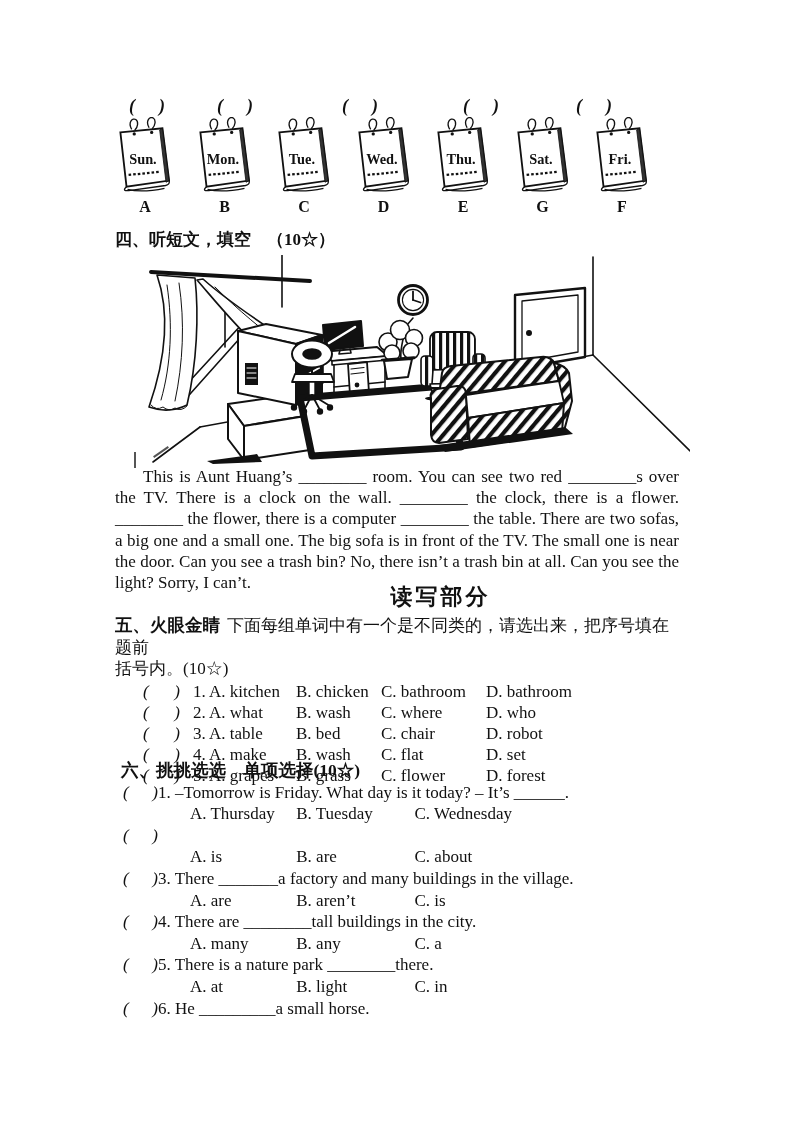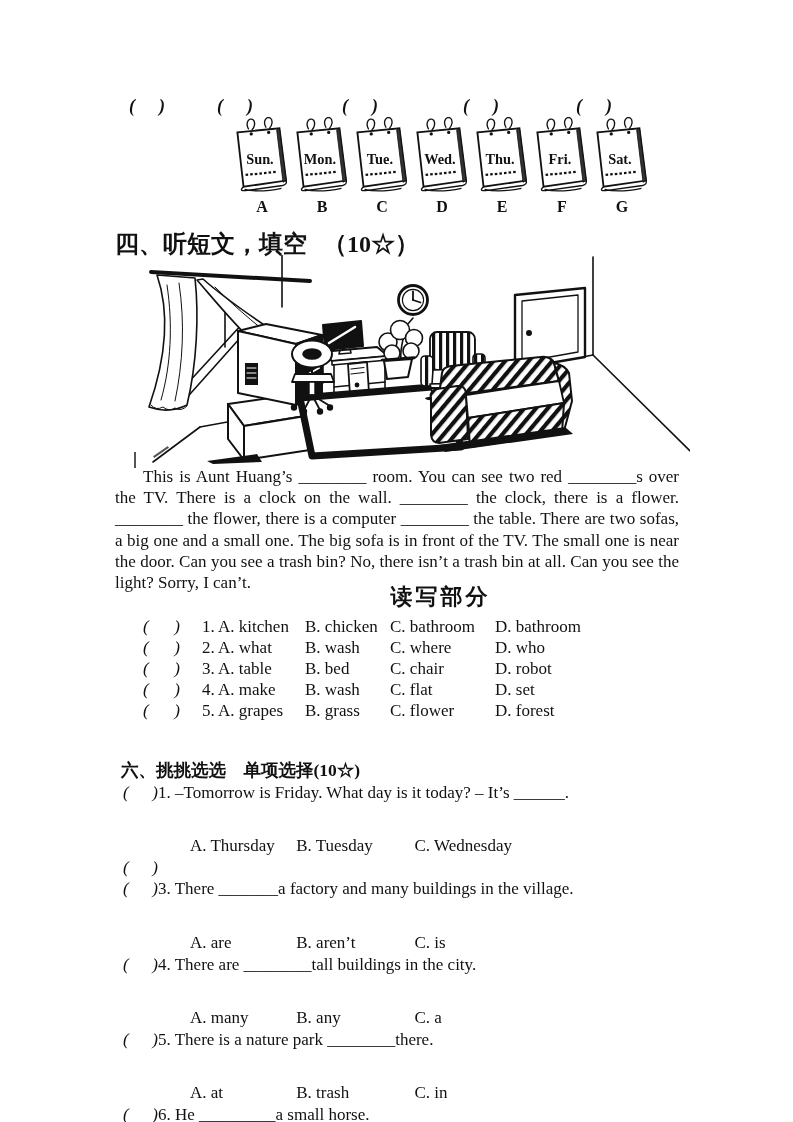--- a/index.html
+++ b/index.html
@@ -5,30 +5,30 @@
   html,body{margin:0;padding:0;background:#e8e8e8;}
   #page{position:relative;width:793px;height:1122px;margin:0 auto;background:#ffffff;
         font-family:"Liberation Serif","DejaVu Serif",serif;color:#111;overflow:hidden;}
 
   
   #calendar-row{position:absolute;left:115px;top:96px;width:537px;}
   .cal-parens{position:relative;height:20px;font-size:18px;font-weight:bold;}
   .cal-paren{position:absolute;top:0;width:36px;display:flex;justify-content:space-between;}
   .cal-paren.p1{left:14px}.cal-paren.p2{left:102px}.cal-paren.p3{left:227px}
   .cal-paren.p4{left:348px}.cal-paren.p5{left:461px}
-  .cal-items{display:flex;justify-content:flex-end;margin-top:1px;}
+  .cal-items{display:flex;justify-content:space-between;margin-top:1px;}
   .cal-item{width:60px;text-align:center;}
   svg.pad{width:60px;height:80px;display:block;}
   .pad-body{fill:#fff;stroke:#111;stroke-width:1.8;}
   .pad-line{fill:none;stroke:#111;stroke-width:1.3;}
   svg.pad text{font-family:"Liberation Serif","DejaVu Serif",serif;font-size:14px;font-weight:bold;fill:#111;}
   .cal-letter{font-weight:bold;font-size:16px;margin-top:1px;}
 
   
-  .sec-head{position:absolute;left:115px;font-size:24px;font-weight:bold;white-space:nowrap;}
+  .sec-head{position:absolute;left:115px;font-size:17px;font-weight:bold;white-space:nowrap;}
   #sec4-head{top:228px;}
   #sec4-head .score{margin-left:16px;font-weight:bold;}
 
   
   #room{position:absolute;left:145px;top:255px;}
 
   
   #passage{position:absolute;left:115px;top:466px;width:564px;font-size:17px;
            line-height:21.2px;text-align:justify;text-indent:28px;}
   .pen-mark{position:absolute;background:#555;}
@@ -40,33 +40,33 @@
                font-size:22px;font-weight:bold;letter-spacing:3px;padding-left:44px;}
 
   
   #sec5{position:absolute;left:115px;top:615px;width:566px;font-size:17px;}
   .s5-head{line-height:21.5px;}
   .s5-head b{font-size:17.5px;}
   .s5-head .rest{margin-left:7px;}
   .s5-items{margin-top:1px;}
   .s5-row{display:flex;line-height:21px;height:21px;}
   .ans-paren{margin-left:28px;width:37px;display:flex;justify-content:space-between;flex:none;}
-  .s5-c1{margin-left:22px;width:103px;flex:none;}
+  .s5-c1{margin-left:13px;width:103px;flex:none;}
   .s5-c2{width:85px;flex:none;}
   .s5-c3{width:105px;flex:none;}
   .s5-c4{flex:1;}
 
   
   #sec6{position:absolute;left:121px;top:760px;width:566px;font-size:17px;line-height:21.6px;}
   .s6-head{font-weight:bold;font-size:17.5px;}
   .q-row{display:flex;}
   .q-paren{margin-left:2px;width:35px;display:flex;justify-content:space-between;flex:none;}
   .q-body{}
   .opt-row{padding-left:69px;}
-  .opt-a{display:inline-block;width:102px;margin-top:32px;}
+  .opt-a{display:inline-block;width:102px;}
   .opt-b{display:inline-block;width:114px;}
   .opt-c{display:inline-block;}
 </style>
 </head>
 <body>
 
 <div id="page">
 
   <div id="calendar-row">
     <div class="cal-parens">
@@ -187,42 +187,42 @@
       <path class="pad-body" d="M5,15 L46,11 L52.5,62 L11,68 Z"></path>
       <path d="M46,11 L52.5,62 L49.5,63.6 L43.3,12.6 Z" fill="#333" stroke="#111" stroke-width="0.8"></path>
       <path class="pad-line" d="M11,68 Q5.5,73 15,71.5 L49,66.8 Q53.8,65.6 52.5,62"></path>
       <path class="pad-line" d="M12,70.5 Q26,74 48,69.5"></path>
       <g>
         <path class="pad-line" d="M16,12 C12,5 17,0.5 20,2.5 C23,4.5 22,10 19,13" stroke-width="1.5"></path>
         <circle cx="18.5" cy="16.5" r="1.6" fill="#111" stroke="none"></circle>
         <path class="pad-line" d="M33,10.5 C29,3.5 34,-1 37,1 C40,3 39,8.5 36,11.5" stroke-width="1.5"></path>
         <circle cx="35.5" cy="15" r="1.6" fill="#111" stroke="none"></circle>
       </g>
+      <text x="27" y="46" text-anchor="middle">Sat.</text>
+      <line x1="13" y1="56.5" x2="43" y2="53.5" stroke="#111" stroke-width="2.2" stroke-dasharray="2.5 2"></line>
+    </svg>
+    <div class="cal-letter">G</div>
+  </div>
+
+  <div class="cal-item">
+    <svg class="pad" viewBox="0 0 58 78">
+      <path class="pad-body" d="M5,15 L46,11 L52.5,62 L11,68 Z"></path>
+      <path d="M46,11 L52.5,62 L49.5,63.6 L43.3,12.6 Z" fill="#333" stroke="#111" stroke-width="0.8"></path>
+      <path class="pad-line" d="M11,68 Q5.5,73 15,71.5 L49,66.8 Q53.8,65.6 52.5,62"></path>
+      <path class="pad-line" d="M12,70.5 Q26,74 48,69.5"></path>
+      <g>
+        <path class="pad-line" d="M16,12 C12,5 17,0.5 20,2.5 C23,4.5 22,10 19,13" stroke-width="1.5"></path>
+        <circle cx="18.5" cy="16.5" r="1.6" fill="#111" stroke="none"></circle>
+        <path class="pad-line" d="M33,10.5 C29,3.5 34,-1 37,1 C40,3 39,8.5 36,11.5" stroke-width="1.5"></path>
+        <circle cx="35.5" cy="15" r="1.6" fill="#111" stroke="none"></circle>
+      </g>
       <text x="27" y="46" text-anchor="middle">Fri.</text>
       <line x1="13" y1="56.5" x2="43" y2="53.5" stroke="#111" stroke-width="2.2" stroke-dasharray="2.5 2"></line>
     </svg>
     <div class="cal-letter">F</div>
-  </div>
-
-  <div class="cal-item">
-    <svg class="pad" viewBox="0 0 58 78">
-      <path class="pad-body" d="M5,15 L46,11 L52.5,62 L11,68 Z"></path>
-      <path d="M46,11 L52.5,62 L49.5,63.6 L43.3,12.6 Z" fill="#333" stroke="#111" stroke-width="0.8"></path>
-      <path class="pad-line" d="M11,68 Q5.5,73 15,71.5 L49,66.8 Q53.8,65.6 52.5,62"></path>
-      <path class="pad-line" d="M12,70.5 Q26,74 48,69.5"></path>
-      <g>
-        <path class="pad-line" d="M16,12 C12,5 17,0.5 20,2.5 C23,4.5 22,10 19,13" stroke-width="1.5"></path>
-        <circle cx="18.5" cy="16.5" r="1.6" fill="#111" stroke="none"></circle>
-        <path class="pad-line" d="M33,10.5 C29,3.5 34,-1 37,1 C40,3 39,8.5 36,11.5" stroke-width="1.5"></path>
-        <circle cx="35.5" cy="15" r="1.6" fill="#111" stroke="none"></circle>
-      </g>
-      <text x="27" y="46" text-anchor="middle">Sat.</text>
-      <line x1="13" y1="56.5" x2="43" y2="53.5" stroke="#111" stroke-width="2.2" stroke-dasharray="2.5 2"></line>
-    </svg>
-    <div class="cal-letter">G</div>
   </div>
 </div>
   </div>
 
   <div class="sec-head" id="sec4-head">
     <span>四、听短文，填空</span><span class="score">（10☆）</span>
   </div>
 
   <svg id="room" width="545" height="210" viewBox="0 0 545 210">
     <defs>
@@ -345,20 +345,24 @@
   </svg>
 
   <div class="pen-mark" id="pen1"></div>
   <div class="pen-mark" id="pen2"></div>
 
   <div id="passage">This is Aunt Huang’s ________ room. You can see two red ________s over the TV. There is a clock on the wall. ________ the clock, there is a flower. ________ the flower, there is a computer ________ the table. There are two sofas, a big one and a small one. The big sofa is in front of the TV. The small one is near the door. Can you see a trash bin? No, there isn’t a trash bin at all. Can you see the light? Sorry, I can’t.</div>
 
   <div id="part2-title">读写部分</div>
 
   <div id="sec5">
+    <div class="s5-head">
+      <b>五、火眼金睛</b><span class="rest">下面每组单词中有一个是不同类的，请选出来，把序号填在题前</span>
+      <div>括号内。(10☆)</div>
+    </div>
     <div class="s5-items">
   <div class="s5-row">
     <span class="ans-paren">
             <i>(</i>
             <i>)</i>
           </span>
     <span class="s5-c1"><span>1.</span> <span>A. kitchen</span></span>
     <span class="s5-c2">B. chicken</span>
     <span class="s5-c3">C. bathroom</span>
     <span class="s5-c4">D. bathroom</span>
@@ -427,20 +431,25 @@
     <span class="opt-c">C. Wednesday</span>
   </div>
 
   <div class="q-row">
     <span class="q-paren">
             <i>(</i>
             <i>)</i>
           </span>
   </div>
 
+  <div class="opt-row">
+    <span class="opt-a">A. is</span>
+    <span class="opt-b">B. are</span>
+    <span class="opt-c">C. about</span>
+  </div>
 
   <div class="q-row">
     <span class="q-paren">
             <i>(</i>
             <i>)</i>
           </span>
     <span class="q-body"><span>3.</span> <span>There _______a factory and many buildings in the village.</span></span>
   </div>
 
   <div class="opt-row">
@@ -466,21 +475,21 @@
   <div class="q-row">
     <span class="q-paren">
             <i>(</i>
             <i>)</i>
           </span>
     <span class="q-body"><span>5.</span> <span>There is a nature park ________there.</span></span>
   </div>
 
   <div class="opt-row">
     <span class="opt-a">A. at</span>
-    <span class="opt-b">B. trash</span>
+    <span class="opt-b">B. light</span>
     <span class="opt-c">C. in</span>
   </div>
 
   <div class="q-row">
     <span class="q-paren">
             <i>(</i>
             <i>)</i>
           </span>
     <span class="q-body"><span>6.</span> <span>He _________a small horse.</span></span>
   </div>

